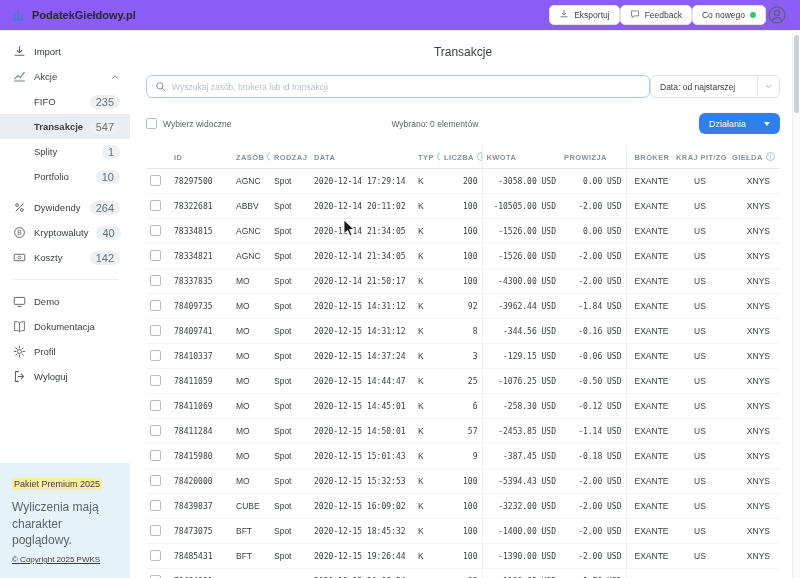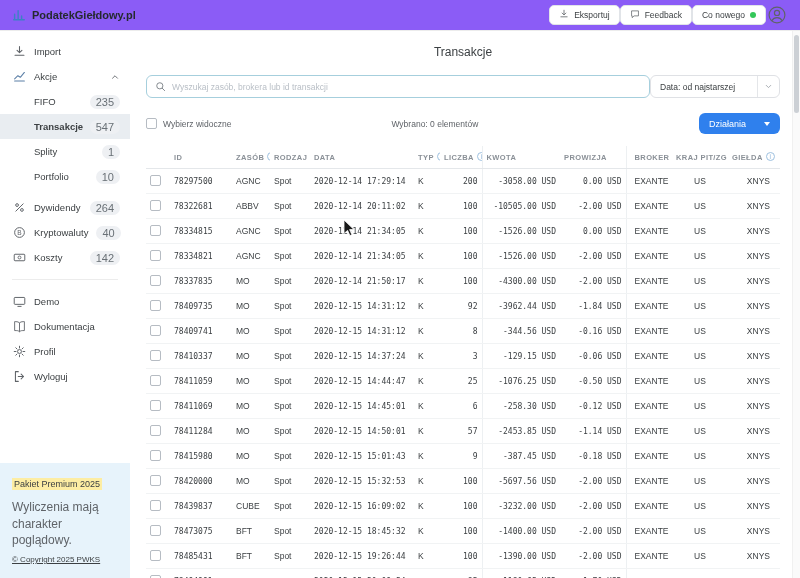--- a/index.html
+++ b/index.html
@@ -474,21 +474,21 @@
                 <td class="c-exchange">XNYS</td>
               </tr>
               <tr>
                 <td class="c-check"><span class="checkbox"></span></td>
                 <td class="c-id mono">78420000</td>
                 <td class="c-asset">MO</td>
                 <td class="c-kind">Spot</td>
                 <td class="c-date mono">2020-12-15 15:32:53</td>
                 <td class="c-type">K</td>
                 <td class="c-qty mono">100</td>
-                <td class="c-amount mono">-5697.56 USD</td>
+                <td class="c-amount mono">-5394.43 USD</td>
                 <td class="c-fee mono">-2.00 USD</td>
                 <td class="c-broker">EXANTE</td>
                 <td class="c-country">US</td>
                 <td class="c-exchange">XNYS</td>
               </tr>
               <tr>
                 <td class="c-check"><span class="checkbox"></span></td>
                 <td class="c-id mono">78439837</td>
                 <td class="c-asset">CUBE</td>
                 <td class="c-kind">Spot</td>

